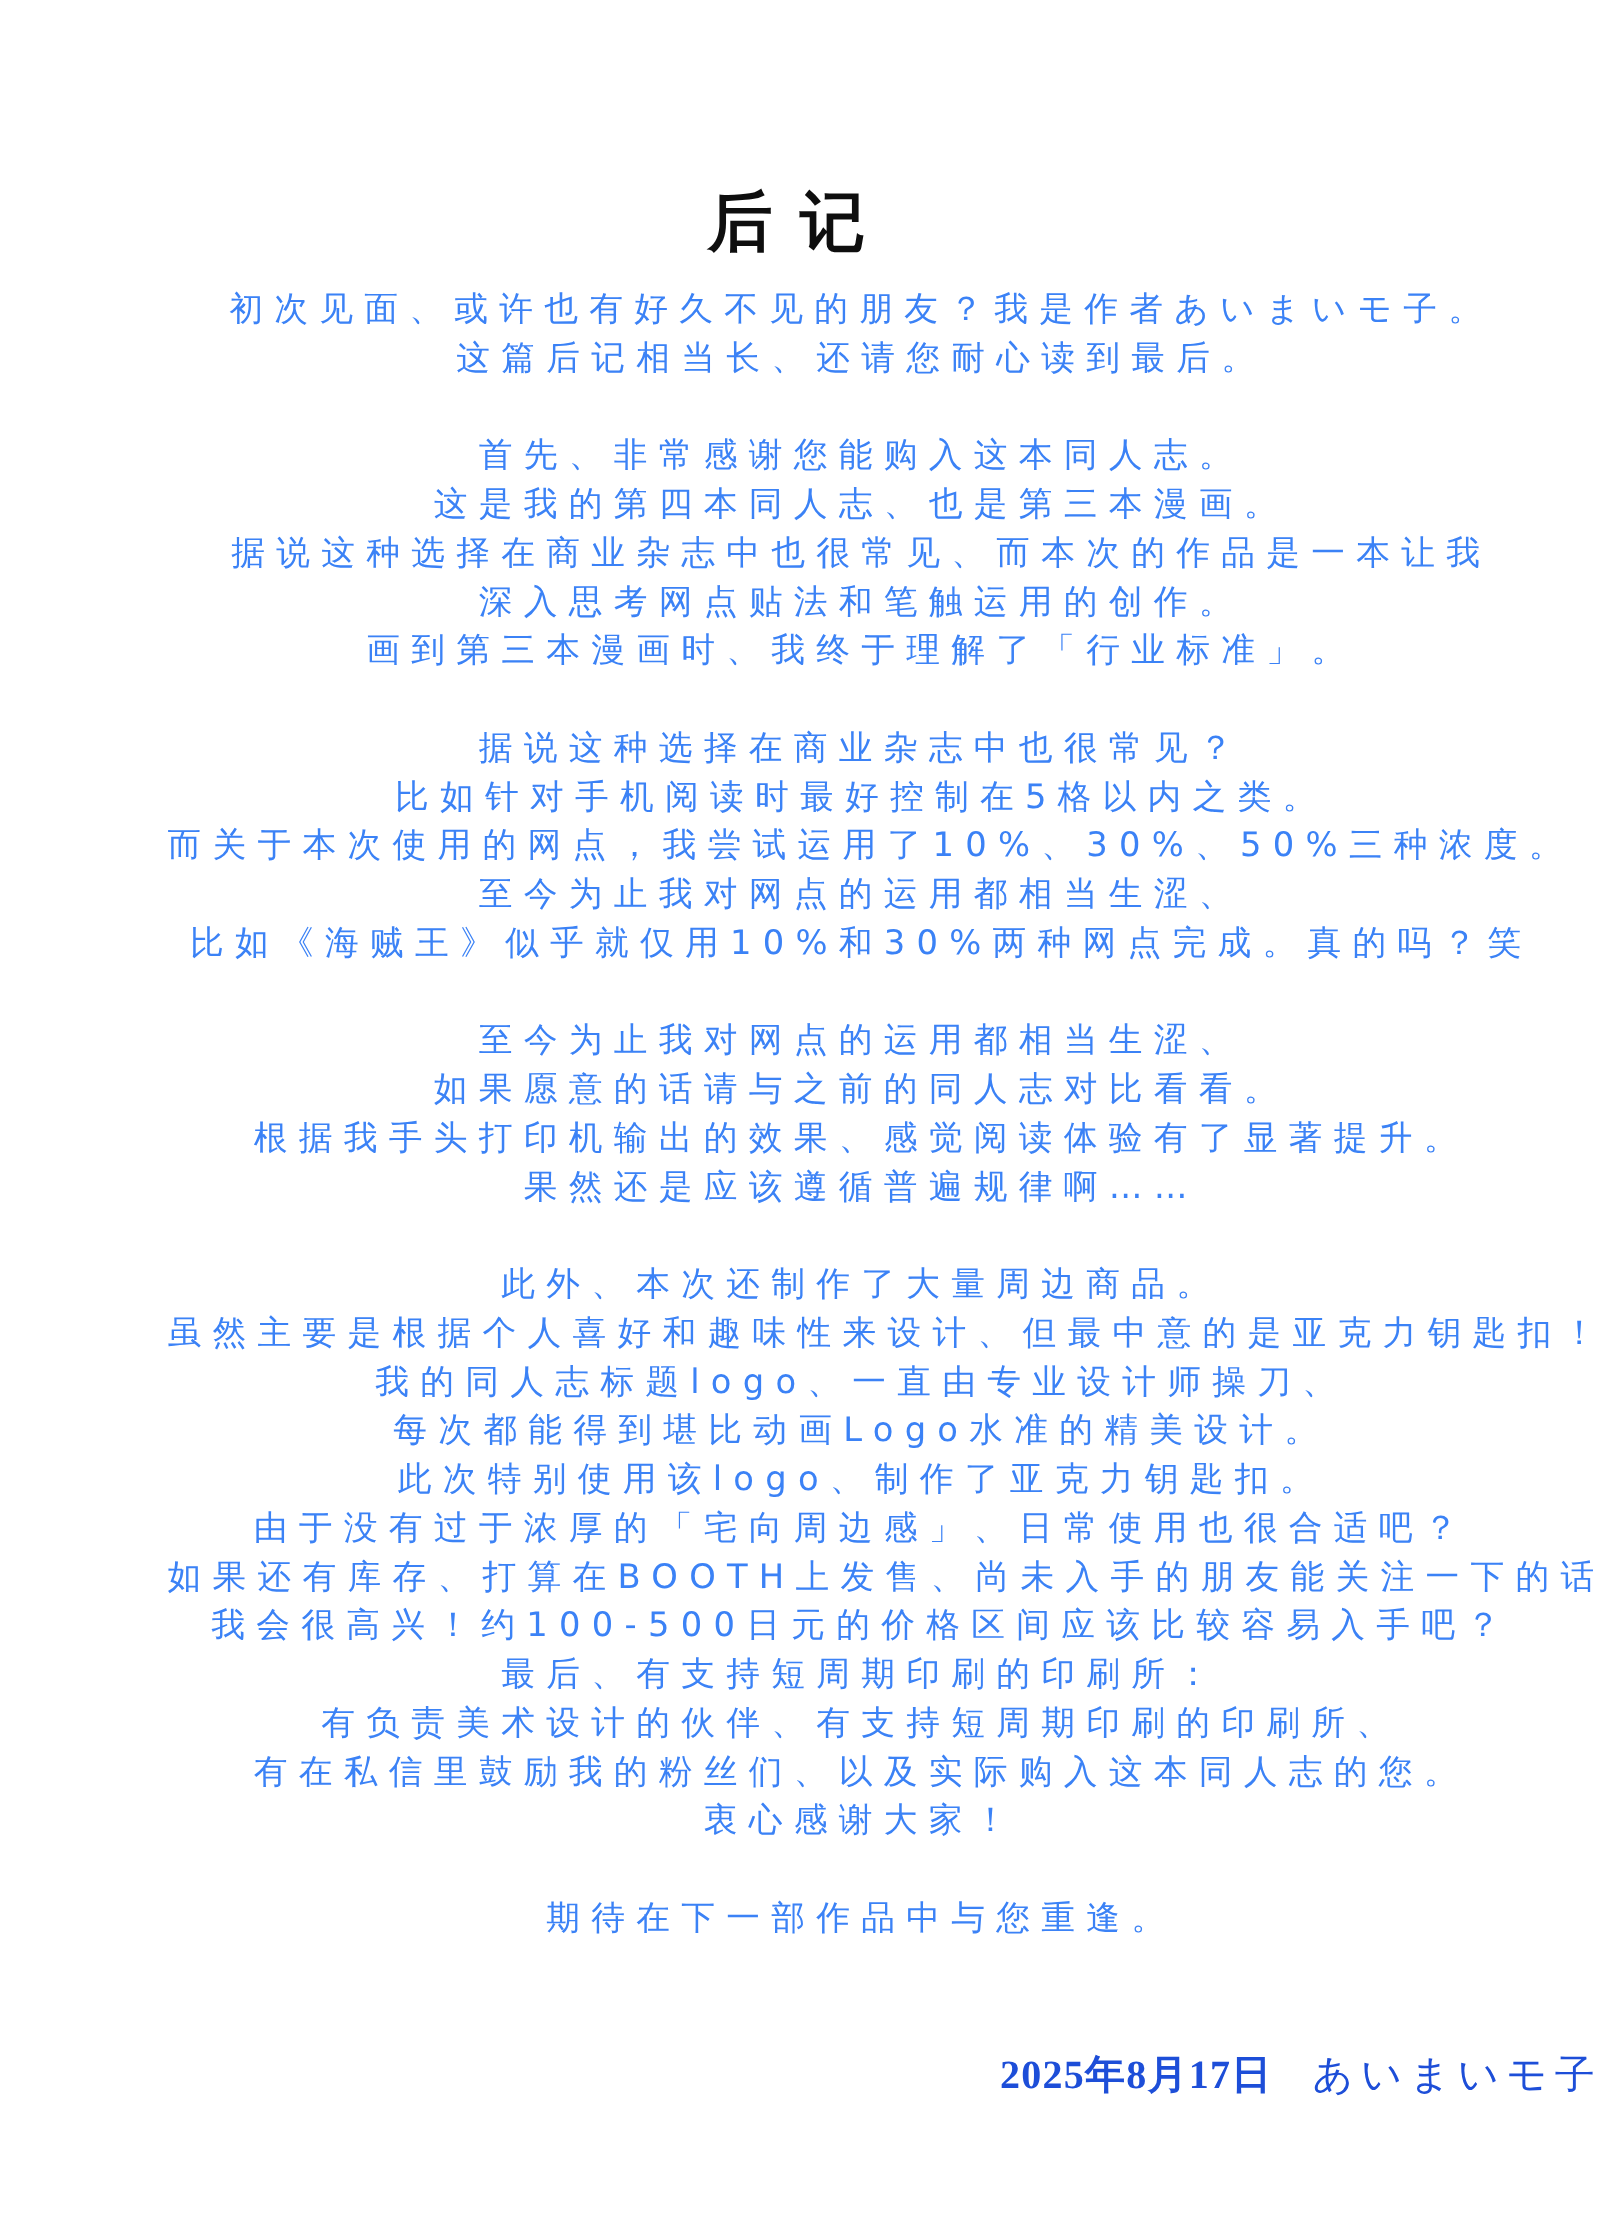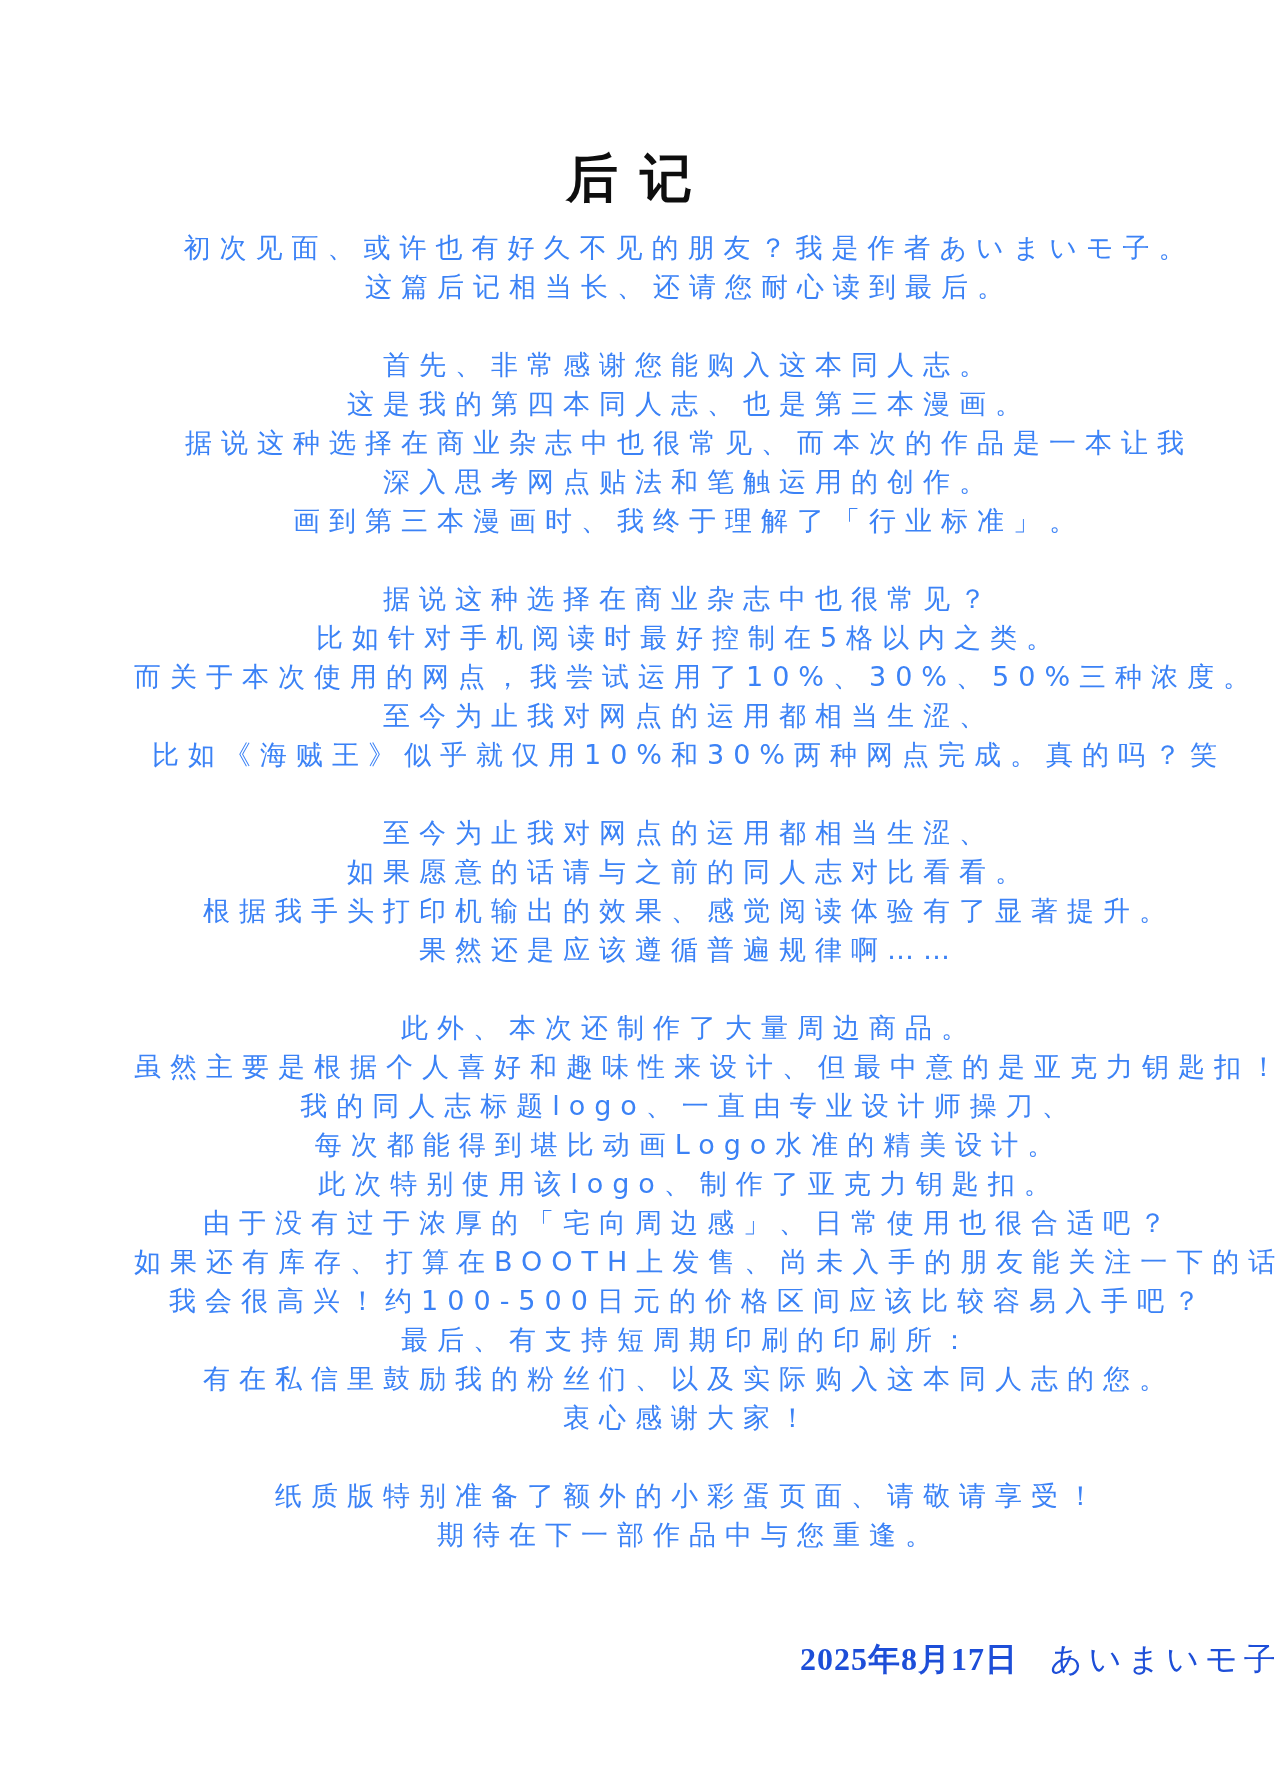--- a/index.html
+++ b/index.html
@@ -113,26 +113,26 @@
     <div class="para">
       <span class="line">此外、本次还制作了大量周边商品。</span>
       <span class="line">虽然主要是根据个人喜好和趣味性来设计、但最中意的是亚克力钥匙扣！</span>
       <span class="line">我的同人志标题logo、一直由专业设计师操刀、</span>
       <span class="line">每次都能得到堪比动画Logo水准的精美设计。</span>
       <span class="line">此次特别使用该logo、制作了亚克力钥匙扣。</span>
       <span class="line">由于没有过于浓厚的「宅向周边感」、日常使用也很合适吧？</span>
       <span class="line">如果还有库存、打算在BOOTH上发售、尚未入手的朋友能关注一下的话</span>
       <span class="line">我会很高兴！约100-500日元的价格区间应该比较容易入手吧？</span>
       <span class="line">最后、有支持短周期印刷的印刷所：</span>
+      <span class="line">有负责美术设计的伙伴、有支持短周期印刷的印刷所、</span>
       <span class="line">有在私信里鼓励我的粉丝们、以及实际购入这本同人志的您。</span>
       <span class="line">衷心感谢大家！</span>
     </div>
 
     <div class="para">
-      <span class="line">纸质版特别准备了额外的小彩蛋页面、请敬请享受！</span>
       <span class="line">期待在下一部作品中与您重逢。</span>
     </div>
 
   </div>
 
   <div class="signature">
     <span class="date">2025年8月17日</span><span class="author">あいまいモ子</span>
   </div>
 
 </div>

